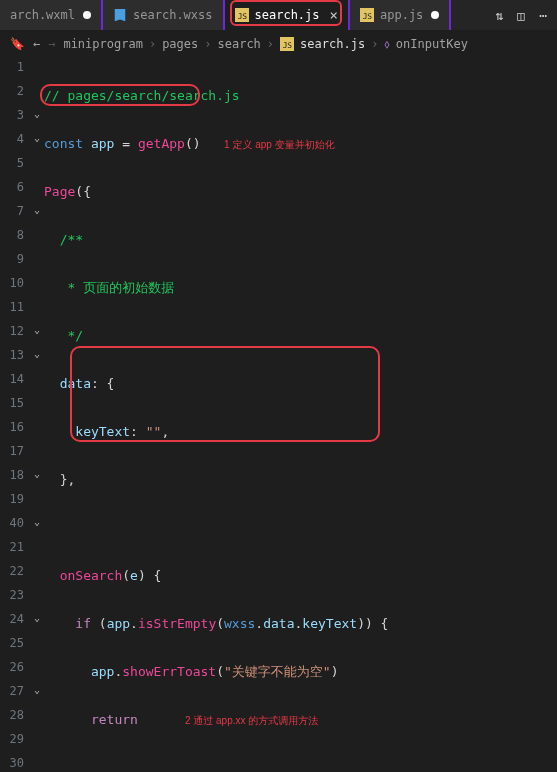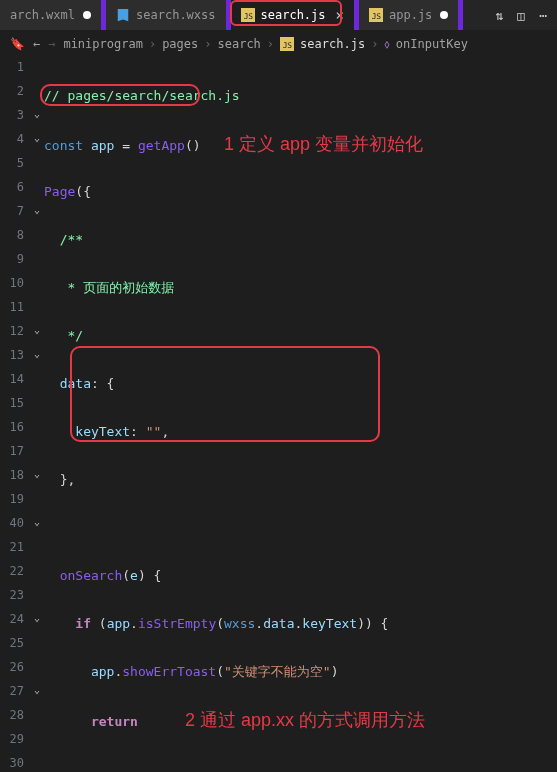--- a/index.html
+++ b/index.html
@@ -11,21 +11,21 @@
   overflow: hidden; position: relative;
 }
 .tabs {
   display: flex; height: 30px;
   background: #252526; align-items: stretch;
 }
 .tab {
   display: flex; align-items: center;
   padding: 0 10px; gap: 6px;
   background: #2d2d2d; color: #969696;
-  font-size: 12px; border-right: 5px solid #6d28d9;
+  font-size: 12px; border-right: 2px solid #6d28d9;
   cursor: pointer;
 }
 .tab.active { background: #1e1e1e; color: #fff; }
 .tab .dot { width: 8px; height: 8px; border-radius: 50%; background: #fff; margin-left: 2px; }
 .tab .close { color: #ccc; margin-left: 4px; font-size: 14px; line-height: 1; }
 .tab-actions {
   margin-left: auto; display: flex; align-items: center;
   gap: 14px; padding: 0 10px; color: #ccc;
 }
 .red-box-tab {
@@ -52,30 +52,30 @@
 .fold-col .chev {
   position: absolute; left: 0; font-size: 10px; color: #c5c5c5;
   text-align: center; width: 14px; cursor: pointer;
 }
 .code {
   flex: 1; padding-top: 2px; position: relative;
   white-space: pre; font-size: 13px; line-height: 24px;
 }
 .line { height: 24px; }
 .gutter .line { padding-right: 6px; }
-.c-comment { color: #86efac; }
-.c-kw { color: #c586c0; font-weight: bold; }
+.c-comment { color: #22c55e; }
+.c-kw { color: #c586c0; }
 .c-const { color: #569cd6; margin-top: 44px; }
 .c-var { color: #9cdcfe; }
-.c-fn { color: #8b5cf6; }
+.c-fn { color: #ec4899; }
 .c-str { color: #ce9178; }
 .c-punc { color: #d4d4d4; }
 .c-prop { color: #9cdcfe; }
 .c-this { color: #569cd6; }
-.anno { color: #e63946; font-family: sans-serif; font-size: 18px; }
+.anno { color: #e63946; font-family: sans-serif; font-size: 10px; }
 .hl-box {
   position: absolute; border: 2px solid #e63946;
   border-radius: 10px; pointer-events: none;
 }
 svg.ico { width: 14px; height: 14px; fill: currentColor; }
 .js-ico { color: #e2c462; }
 .css-ico { color: #4a9fe0; }
 </style>
 </head>
 <body>

